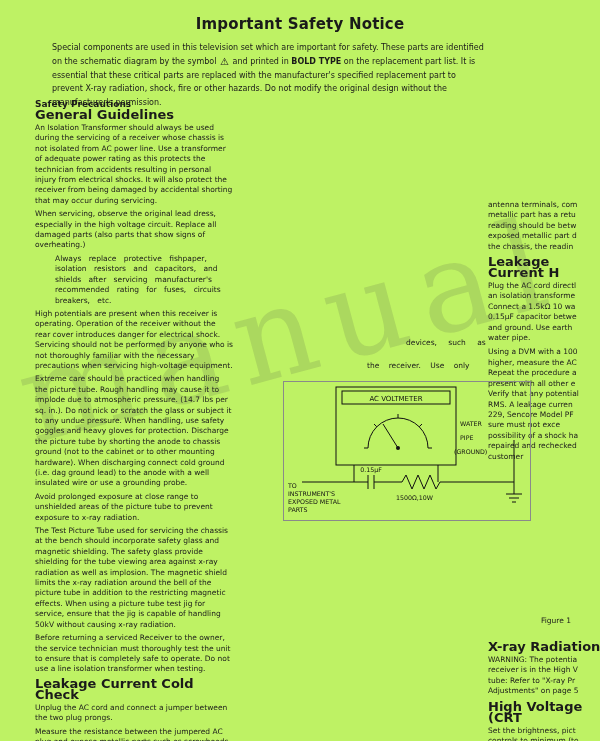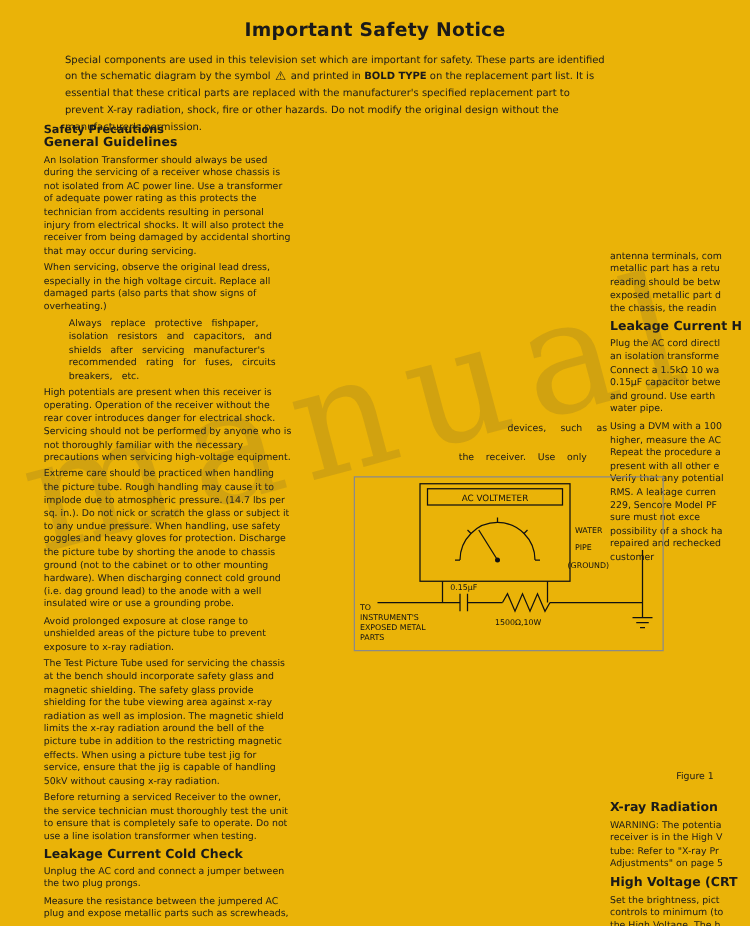--- a/index.html
+++ b/index.html
@@ -1,39 +1,39 @@
 <!DOCTYPE html>
 <html><head>
 <meta charset="utf-8">
 <style>
   * { margin:0; padding:0; box-sizing:border-box; }
   html,body { background:#fff; }
   .page {
-    position:relative; width:600px; height:741px; background:#eab308;
+    position:relative; width:600px; height:741px; background:#bef264;
     font-family:"DejaVu Sans", sans-serif; color:#1a1a1a; overflow:hidden;
   }
   .title {
     position:absolute; top:15px; left:0; width:600px; text-align:center;
     font-size:15px; font-weight:600; letter-spacing:0.2px;
   }
   .intro {
     position:absolute; top:41px; left:52px; width:433px;
     font-size:8px; line-height:13.4px; text-align:left;
   }
   .intro .bold { font-weight:bold; }
   .warning-icon { font-size:10px; display:inline-block; transform:translateY(1px); padding:0 1px; }
   .section-heading {
     position:absolute; top:99px; left:35px; width:465px; 
     font-size:9px; font-weight:bold;
   }
   .col-left {
     position:absolute; top:108px; left:35px; width:198px;
     font-size:7.5px; line-height:10.4px;
   }
-  .col-left h3, .col-right h3 { font-size:10px; font-weight:bold; margin:1px 0 3px 0; line-height:11px; }
+  .col-left h3, .col-right h3 { font-size:13px; font-weight:bold; margin:1px 0 3px 0; line-height:11px; }
   .col-left p { margin:0 0 3px 0; }
   .col-left p.spread { word-spacing:5px;margin-left:20px; }
   .col-right {
     position:absolute; left:488px; width:118px;
     font-size:7.5px; line-height:10.4px;
   }
   .col-right.first { top:200px; }
   .col-right.second { top:640px; }
   .col-right p { margin:0 0 4px 0; white-space:pre-line; }
   .fragment { position:absolute; font-size:7.5px; white-space:nowrap; }

